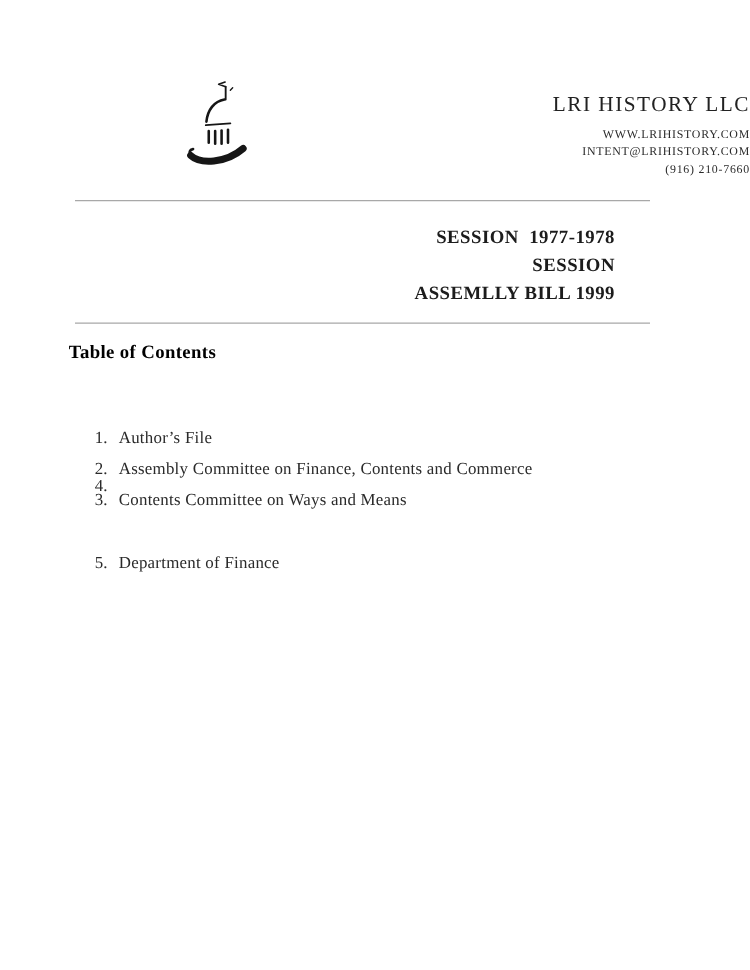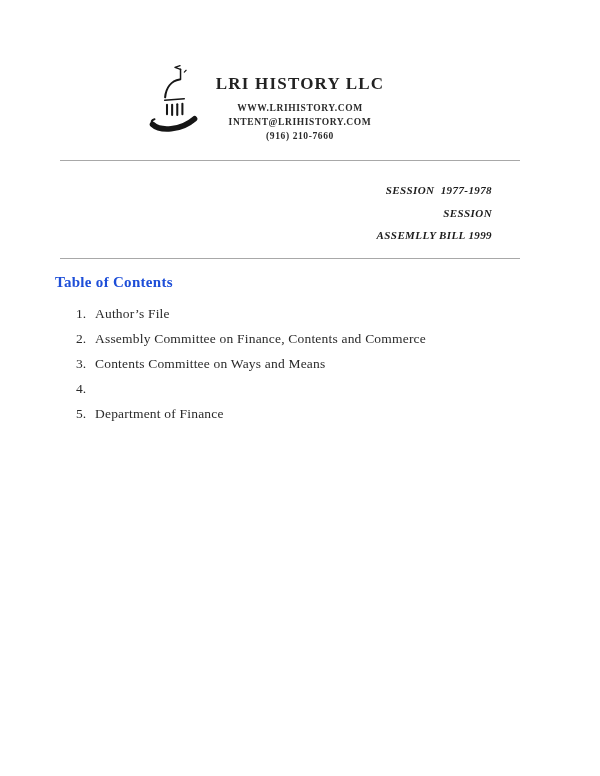--- a/index.html
+++ b/index.html
@@ -23,22 +23,21 @@
     left: 146px;
     top: 60px;
     width: 56px;
     height: 84px;
   }
   .header-text {
     position: absolute;
     left: 0;
     top: 74px;
     width: 600px;
-    text-align: center;
-    font-weight: bold;
+    text-align: right;
   }
   .company-name {
     font-size: 17px;
     letter-spacing: 1.2px;
     color: #222222;
     margin-bottom: 7px;
   }
   .contact-line {
     font-size: 9.5px;
     letter-spacing: 0.6px;
@@ -57,36 +56,35 @@
   .rule-top { top: 160px; }
   .rule-bottom { top: 258px; }
 
   
   .session-block {
     position: absolute;
     top: 179px;
     right: 108px;
     text-align: right;
     font-weight: bold;
-    font-size: 11px;
+    font-size: 15px;
     letter-spacing: 0.4px;
     line-height: 22.5px;
     color: #1c1c1c;
-    font-style: italic;
   }
 
   
   .toc-title {
     position: absolute;
     left: 55px;
     top: 274px;
     font-weight: bold;
     font-size: 15px;
     letter-spacing: 0.3px;
-    color: #1d4ed8;
+    color: #000000;
   }
   .toc-list {
     position: absolute;
     left: 70px;
     top: 306px;
     width: 480px;
   }
   .toc-item {
     display: flex;
     align-items: baseline;
@@ -95,20 +93,21 @@
     color: #2a2a2a;
   }
   .toc-num {
     width: 16px;
     text-align: right;
     margin-right: 9px;
     flex: 0 0 auto;
   }
   .toc-label {
     letter-spacing: 0.2px;
+    margin-top: 36px;
   }
 </style>
 </head>
 <body>
 
 <div class="page">
 
   <div class="logo">
     <svg viewBox="0 0 60 84" width="56" height="84" xmlns="http://www.w3.org/2000/svg" aria-hidden="true">
       <g stroke="#161616" fill="none" stroke-linecap="round" stroke-linejoin="round">

